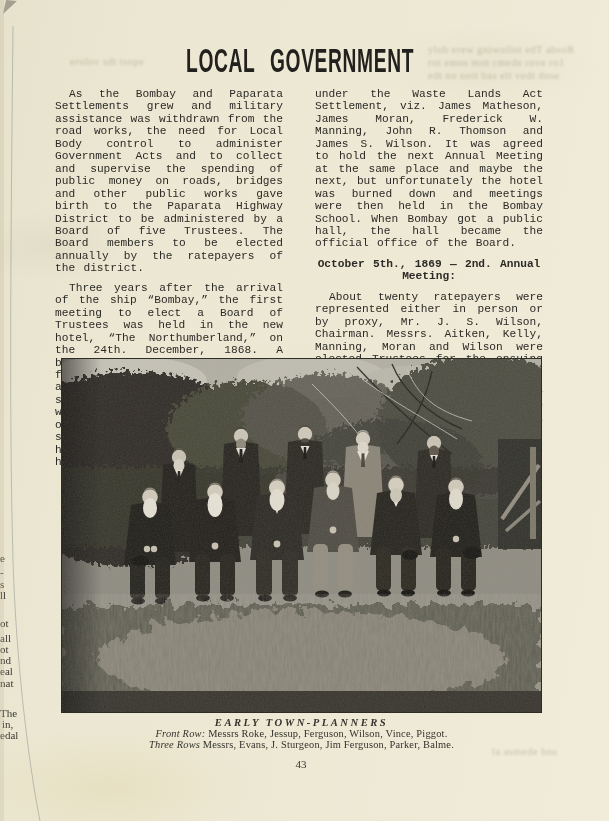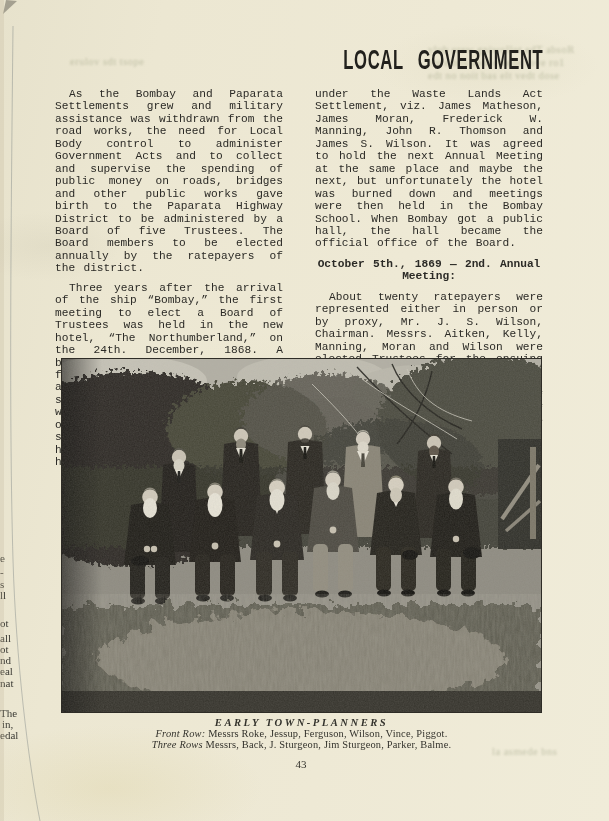--- a/index.html
+++ b/index.html
@@ -8,22 +8,22 @@
     background:linear-gradient(100deg,#e7e2cc 0%,#ece7d2 22%,#eee9d5 60%,#f0ecd9 100%);
     font-family:"Liberation Serif", serif;color:#2b2a26;
   }
   .blotch{position:absolute;inset:0;pointer-events:none;
     background:
       radial-gradient(220px 90px at 18% 96%, rgba(205,190,120,.18), rgba(205,190,120,0) 70%),
       radial-gradient(160px 60px at 80% 8%, rgba(190,185,150,.12), rgba(190,185,150,0) 70%),
       radial-gradient(300px 120px at 55% 50%, rgba(210,200,160,.08), rgba(210,200,160,0) 70%),
       radial-gradient(120px 50px at 8% 30%, rgba(160,155,130,.10), rgba(160,155,130,0) 70%);
   }
-  .page-title{position:absolute;top:44px;left:0;width:600px;text-align:right;
-    font-family:"Liberation Sans", sans-serif;font-weight:bold;font-size:26px;
+  .page-title{position:absolute;top:44px;left:0;width:600px;text-align:center;
+    font-family:"Liberation Sans", sans-serif;font-weight:bold;font-size:30px;
     color:#22211d;white-space:nowrap;}
   .page-title .inner{display:inline-block;transform:scaleX(.64) scaleY(1.08);transform-origin:50% 50%;
     letter-spacing:1px;word-spacing:14px;}
   .col{position:absolute;top:88px;width:228px;font-size:11.2px;line-height:12.45px;
     text-align:justify;word-spacing:.14em;font-family:Liberation Mono, monospace;}
   .col p{margin:0;}
   .col-left{left:55px;}
   .col-right{left:315px;}
   .indent{text-indent:14px;}
   .mt{margin-top:7px !important;}
@@ -252,21 +252,21 @@
   <rect x="0" y="332" width="479" height="21" fill="#35332c"></rect>
 
   <rect x="0" y="0" width="40" height="353" fill="url(#vigL)"></rect>
   <rect x="0" y="0" width="479" height="353" filter="url(#grain)" opacity=".4"></rect>
 </svg>
 </div>
 
 <div class="caption">
   <div class="cap-title">EARLY TOWN-PLANNERS</div>
   <div class="cap-line"><span class="ital">Front Row:</span> <span>Messrs Roke, Jessup, Ferguson, Wilson, Vince, Piggot.</span></div>
-  <div class="cap-line"><span class="ital">Three Rows</span> <span>Messrs, Back, J. Sturgeon, Jim Sturgeon, Parker, Balme.</span></div>
+  <div class="cap-line"><span class="ital">Three Rows</span> <span>Messrs, Evans, J. Sturgeon, Jim Ferguson, Parker, Balme.</span></div>
 </div>
 
 <div class="page-num">43</div>
 
 <div>
   <span class="frag" style="top:553px;">e</span>
   <span class="frag" style="top:567px;">-</span>
   <span class="frag" style="top:579px;">s</span>
   <span class="frag" style="top:590px;">ll</span>
   <span class="frag" style="top:618px;">ot</span>

